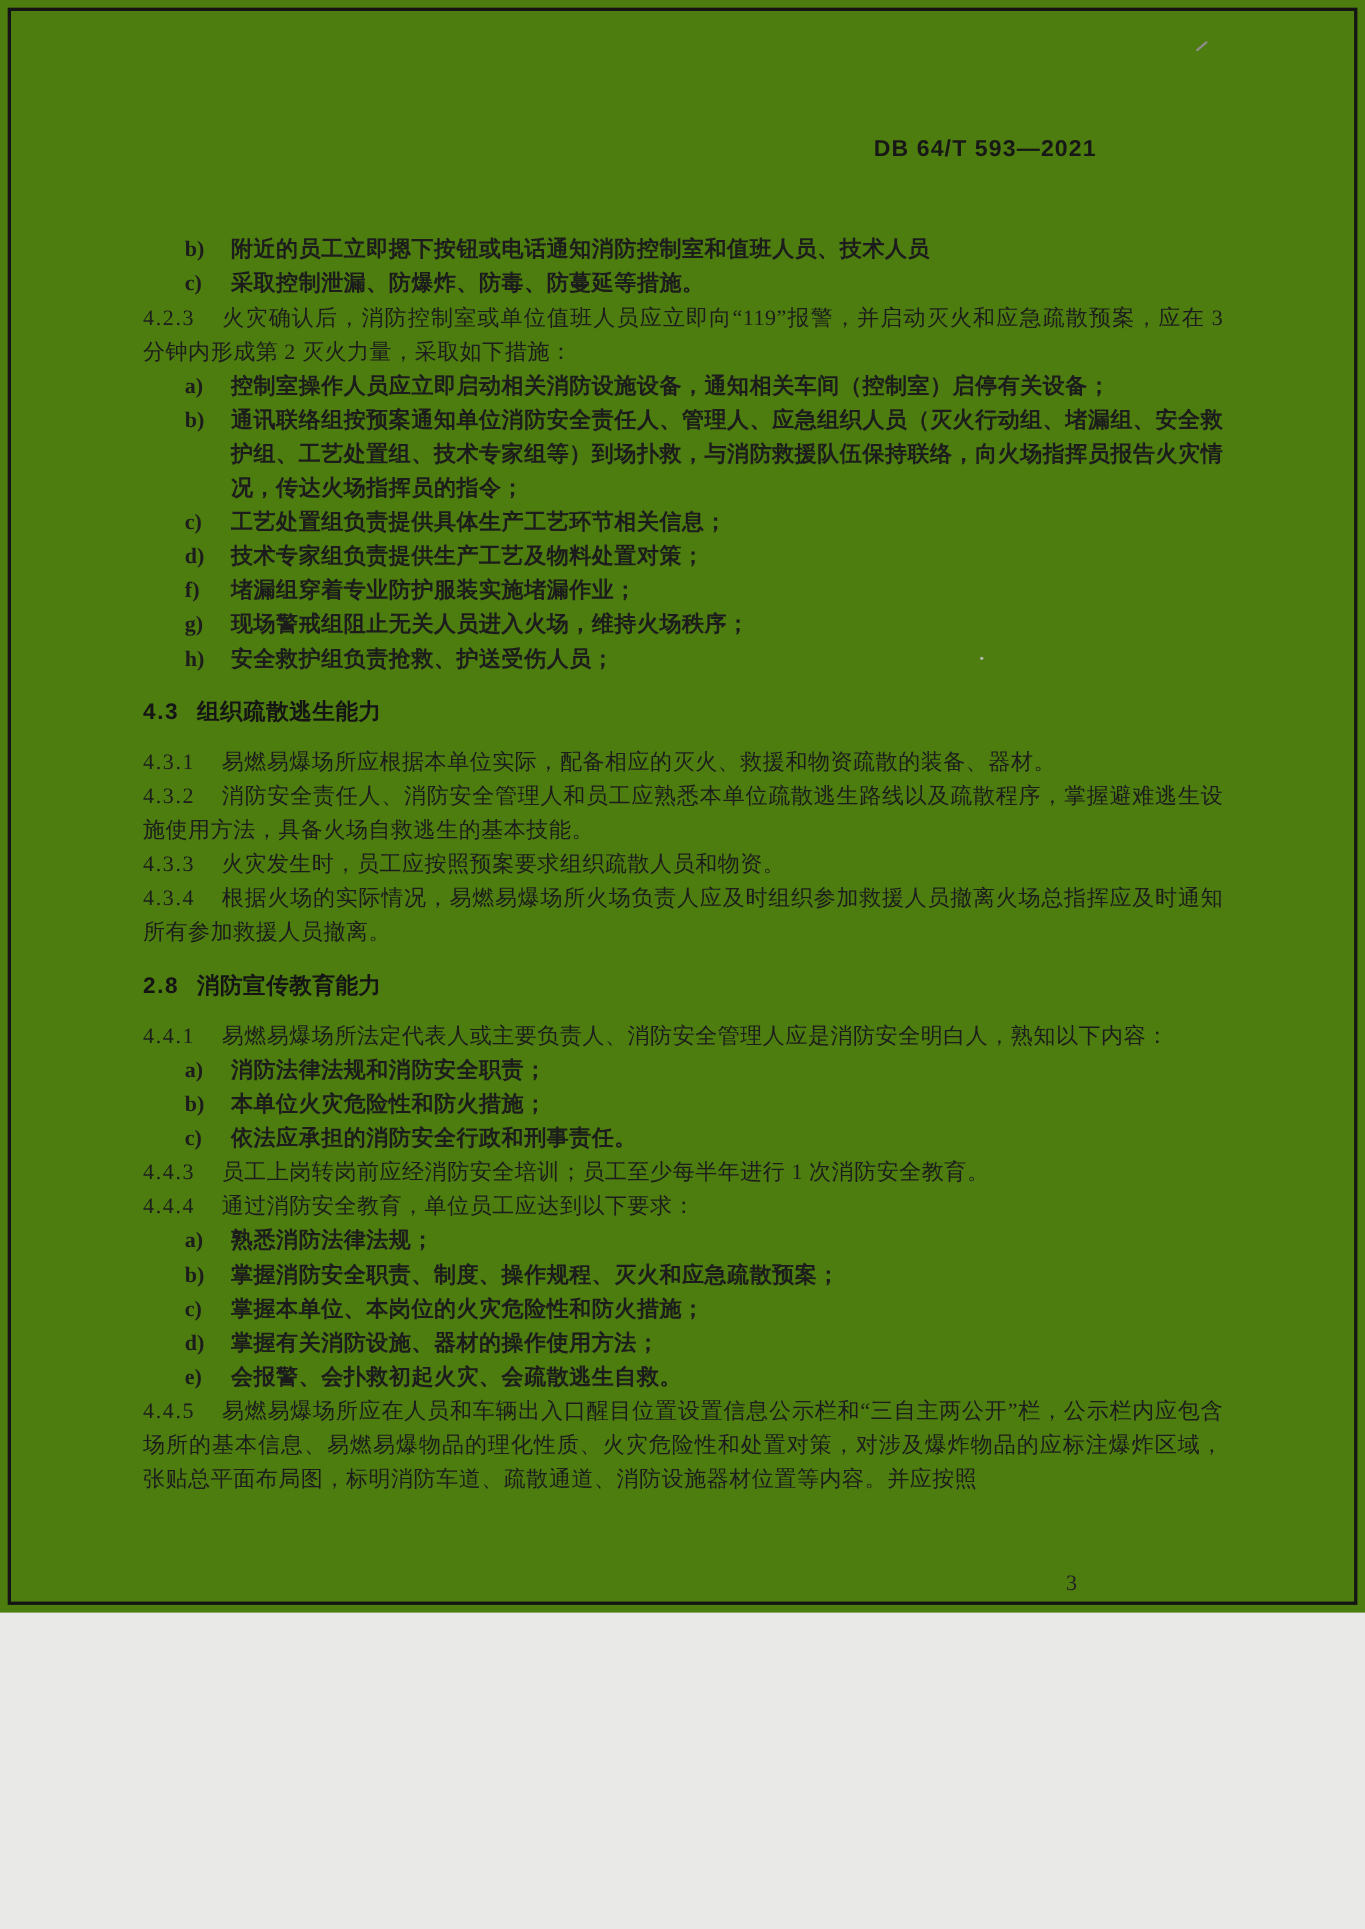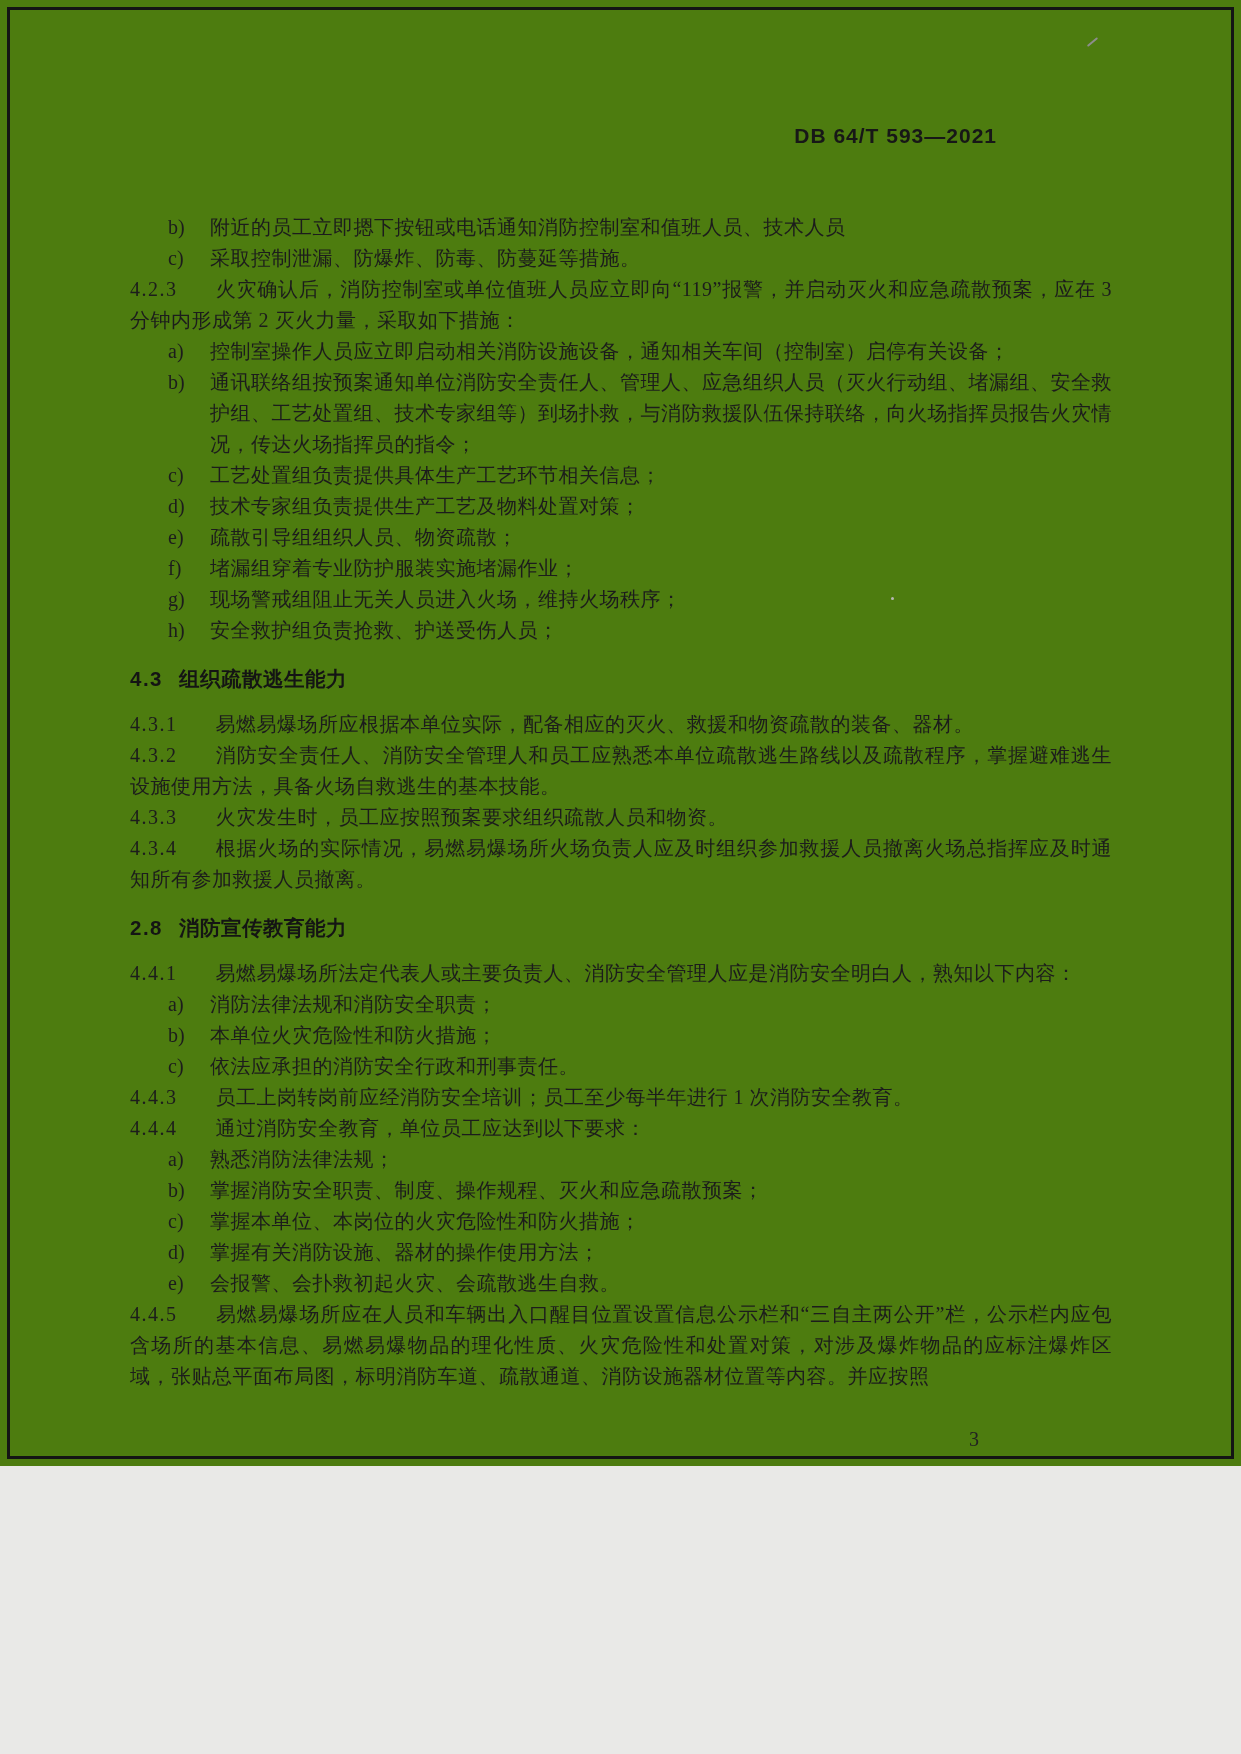--- a/index.html
+++ b/index.html
@@ -35,26 +35,27 @@
     position: absolute;
     left: 130px; top: 212px;
     width: 982px;
     font-size: 20px;
     line-height: 31px;
     letter-spacing: 0.5px;
   }
   .document-body p { margin: 0; text-align: justify; }
   .clause .clause-num {
     letter-spacing: 1.5px;
-    margin-right: 38px;
+    margin-right: 24px;
     white-space: nowrap;
   }
   .list-item {
     padding-left: 80px;
     text-indent: -42px;
+    font-weight: bold;
   }
   .li-label {
     display: inline-block;
     width: 42px;
     text-indent: 0;
     letter-spacing: 0;
   }
   .heading {
     font-family: "Liberation Sans", sans-serif;
     font-weight: bold;
@@ -96,21 +97,20 @@
   <div class="doc-number">DB 64/T 593—2021</div>
 
   <main class="document-body">
       <p class="list-item"><span class="li-label">b)</span><span class="b-text">附近的员工立即摁下按钮或电话通知消防控制室和值班人员、技术人员</span></p>
       <p class="list-item"><span class="li-label">c)</span><span class="b-text">采取控制泄漏、防爆炸、防毒、防蔓延等措施。</span></p>
       <p class="clause"><span class="clause-num">4.2.3</span><span class="b-text">火灾确认后，消防控制室或单位值班人员应立即向“119”报警，并启动灭火和应急疏散预案，应在 3 分钟内形成第 2 灭火力量，采取如下措施：</span></p>
       <p class="list-item"><span class="li-label">a)</span><span class="b-text">控制室操作人员应立即启动相关消防设施设备，通知相关车间（控制室）启停有关设备；</span></p>
       <p class="list-item"><span class="li-label">b)</span><span class="b-text">通讯联络组按预案通知单位消防安全责任人、管理人、应急组织人员（灭火行动组、堵漏组、安全救护组、工艺处置组、技术专家组等）到场扑救，与消防救援队伍保持联络，向火场指挥员报告火灾情况，传达火场指挥员的指令；</span></p>
       <p class="list-item"><span class="li-label">c)</span><span class="b-text">工艺处置组负责提供具体生产工艺环节相关信息；</span></p>
       <p class="list-item"><span class="li-label">d)</span><span class="b-text">技术专家组负责提供生产工艺及物料处置对策；</span></p>
-      <p class="list-item"><span class="li-label">e)</span><span class="b-text">疏散引导组组织人员、物资疏散；</span></p>
       <p class="list-item"><span class="li-label">f)</span><span class="b-text">堵漏组穿着专业防护服装实施堵漏作业；</span></p>
       <p class="list-item"><span class="li-label">g)</span><span class="b-text">现场警戒组阻止无关人员进入火场，维持火场秩序；</span></p>
       <p class="list-item"><span class="li-label">h)</span><span class="b-text">安全救护组负责抢救、护送受伤人员；</span></p>
       <h2 class="heading"><span class="b-label">4.3</span><span class="b-text">组织疏散逃生能力</span></h2>
       <p class="clause"><span class="clause-num">4.3.1</span><span class="b-text">易燃易爆场所应根据本单位实际，配备相应的灭火、救援和物资疏散的装备、器材。</span></p>
       <p class="clause"><span class="clause-num">4.3.2</span><span class="b-text">消防安全责任人、消防安全管理人和员工应熟悉本单位疏散逃生路线以及疏散程序，掌握避难逃生设施使用方法，具备火场自救逃生的基本技能。</span></p>
       <p class="clause"><span class="clause-num">4.3.3</span><span class="b-text">火灾发生时，员工应按照预案要求组织疏散人员和物资。</span></p>
       <p class="clause"><span class="clause-num">4.3.4</span><span class="b-text">根据火场的实际情况，易燃易爆场所火场负责人应及时组织参加救援人员撤离火场总指挥应及时通知所有参加救援人员撤离。</span></p>
       <h2 class="heading"><span class="b-label">2.8</span><span class="b-text">消防宣传教育能力</span></h2>
       <p class="clause"><span class="clause-num">4.4.1</span><span class="b-text">易燃易爆场所法定代表人或主要负责人、消防安全管理人应是消防安全明白人，熟知以下内容：</span></p>

